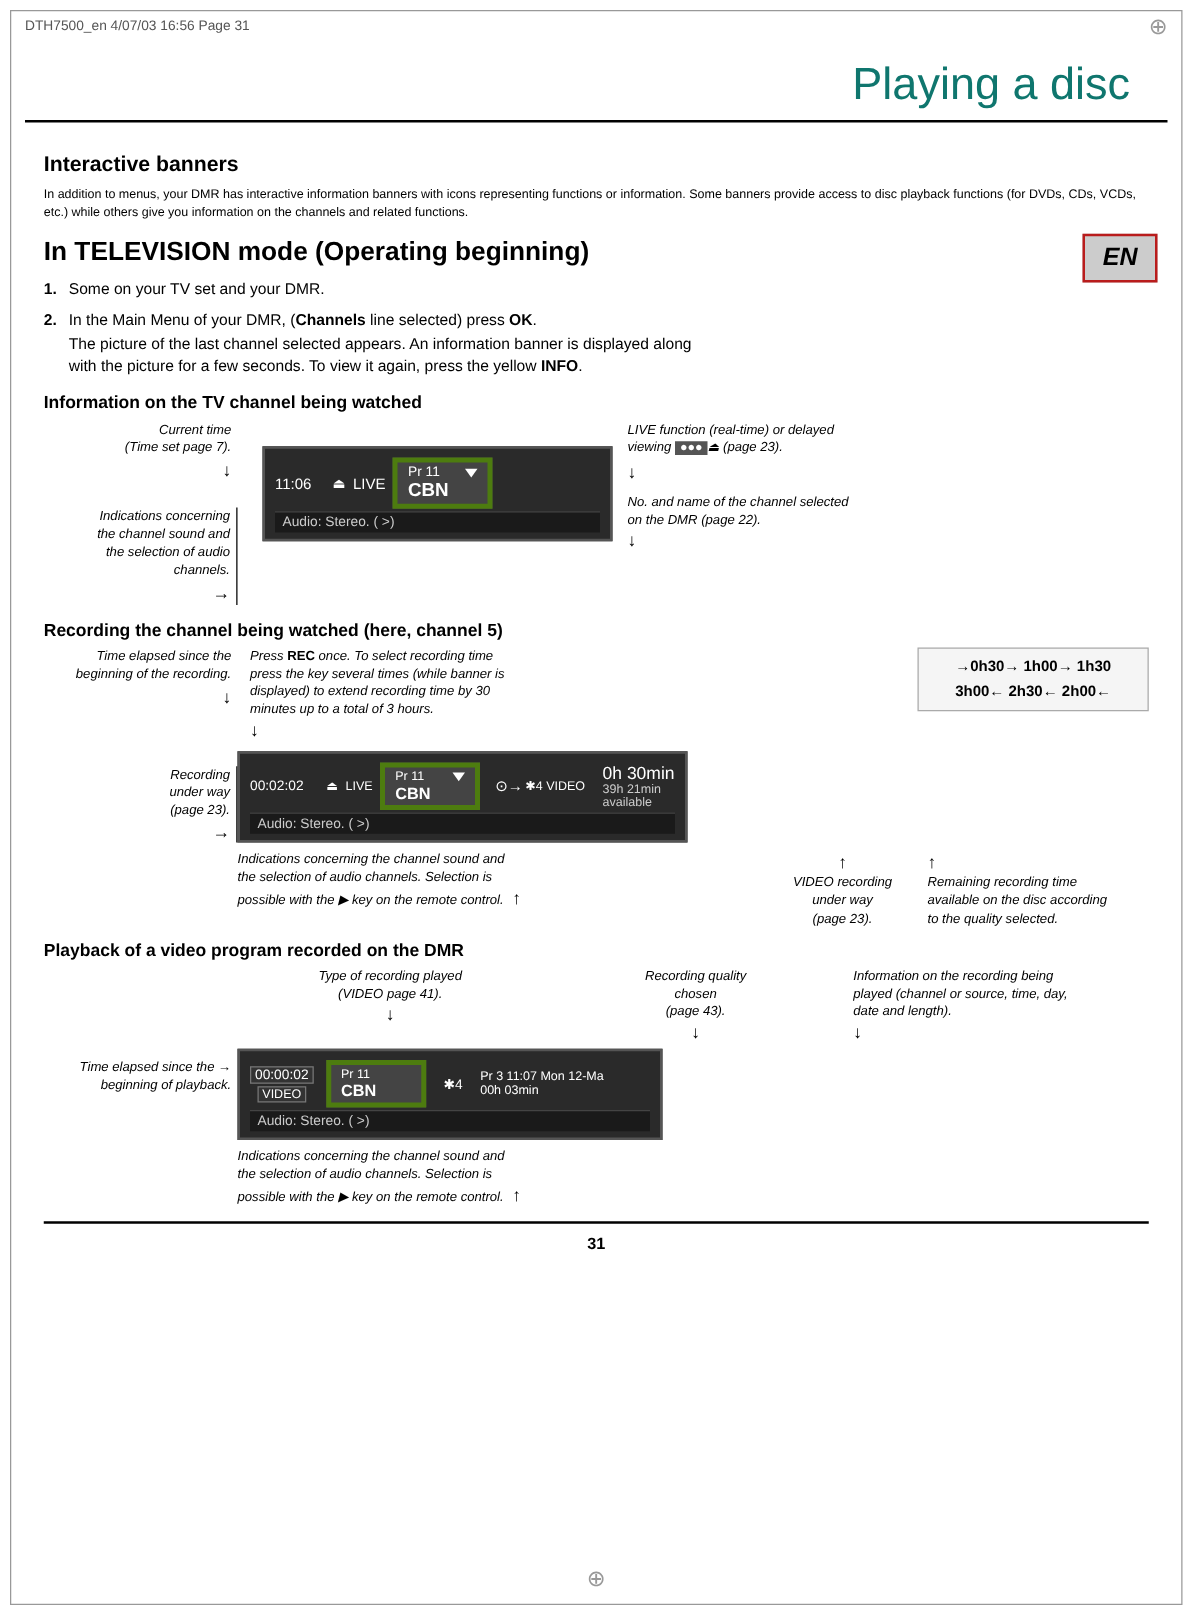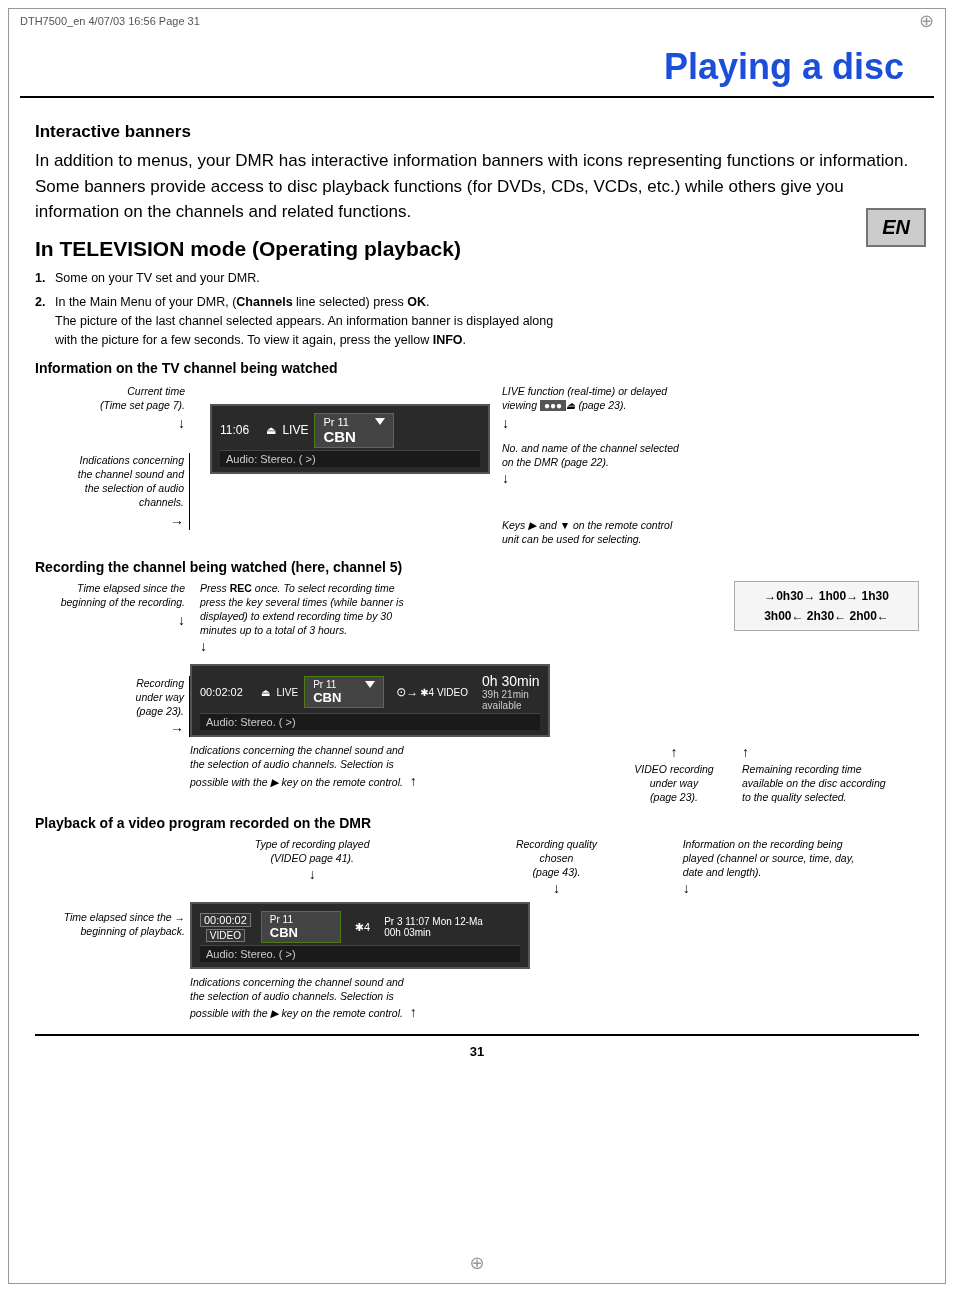--- a/index.html
+++ b/index.html
@@ -35,22 +35,22 @@
     
     .title-section {
       text-align: right;
       padding: 10px 30px 0 30px;
       border-bottom: 2px solid #000;
       padding-bottom: 8px;
       margin: 0 20px;
     }
     .title-section h1 {
       font-size: 36px;
-      font-weight: bold;
-      color: #1d4ed8;
+      font-weight: normal;
+      color: #0f766e;
     }
 
     .content {
       padding: 10px 35px;
     }
 
     
     .section-title {
       font-size: 17px;
       font-weight: bold;
@@ -63,32 +63,32 @@
       margin: 12px 0 8px 0;
       color: #000;
     }
     .sub-section-title {
       font-size: 14px;
       font-weight: bold;
       margin: 10px 0 6px 0;
     }
 
     p {
-      font-size: 17px;
+      font-size: 10px;
       line-height: 1.5;
       margin-bottom: 6px;
     }
 
     
     .en-badge {
       position: absolute;
-      top: 208px;
+      top: 187px;
       right: 28px;
       background: #ccc;
-      border: 2px solid #737373;
+      border: 2px solid #b91c1c;
       padding: 6px 14px;
       font-size: 20px;
       font-weight: bold;
       font-style: italic;
       color: #000;
     }
 
     
     .numbered-list {
       list-style: none;
@@ -124,21 +124,21 @@
       align-items: center;
       gap: 6px;
       padding: 2px 0;
     }
     .screen-text {
       color: #fff;
       font-size: 12px;
     }
     .channel-box {
       background: #444;
-      border: 1px solid #4d7c0f;
+      border: 4px solid #4d7c0f;
       padding: 2px 8px;
       min-width: 80px;
     }
     .channel-name {
       font-size: 15px;
       font-weight: bold;
     }
     .arrow-down {
       display: inline-block;
       width: 0; height: 0;
@@ -202,21 +202,21 @@
 <div class="en-badge">EN</div>
 
 <div class="content">
 
   <div class="section">
     <div class="section-title">Interactive banners</div>
     <p>In addition to menus, your DMR has interactive information banners with icons representing functions or information. Some banners provide access to disc playback functions (for DVDs, CDs, VCDs, etc.) while others give you information on the channels and related functions.</p>
   </div>
 
   <div class="section">
-    <div class="section-title-large">In TELEVISION mode (Operating playback)</div>
+    <div class="section-title-large">In TELEVISION mode (Operating beginning)</div>
 
     <ul class="numbered-list">
       <li>
         <span class="num bold">1.</span>
         <span>Some on your TV set and your DMR.</span>
       </li>
       <li>
         <span class="num bold">2.</span>
         <span>In the Main Menu of your DMR, (<span class="bold">Channels</span> line selected) press <span class="bold">OK</span>.<br>The picture of the last channel selected appears. An information banner is displayed along<br>with the picture for a few seconds. To view it again, press the yellow <span class="bold">INFO</span>.</span>
       </li>
@@ -263,23 +263,20 @@
 
       <div style="flex:1; padding-left:12px; font-size:10.5px; font-style:italic; line-height:1.35;">
         <div style="margin-bottom:8px;">
           <span>LIVE function (real-time) or delayed<br>viewing <span style="background:#555; color:#fff; padding:0 4px; font-size:10px;">●●●</span><span style="font-size:10px;">⏏</span> (page 23).</span>
           <div style="margin-top:2px;"><span style="font-size:14px;">↓</span></div>
         </div>
         <div style="margin-top:8px;">
           <span>No. and name of the channel selected<br>on the DMR (page 22).</span>
           <div><span style="font-size:14px;">↓</span></div>
         </div>
-        <div style="margin-top:30px;">
-          <span>Keys ▶ and ▼ on the remote control<br>unit can be used for selecting.</span>
-        </div>
       </div>
 
     </div>
   </div>
 
   <div class="recording-section">
     <div class="sub-section-title">Recording the channel being watched (here, channel 5)</div>
 
     <div style="display:flex; gap:6px; align-items:flex-start; margin: 6px 0 8px 0;">
 

